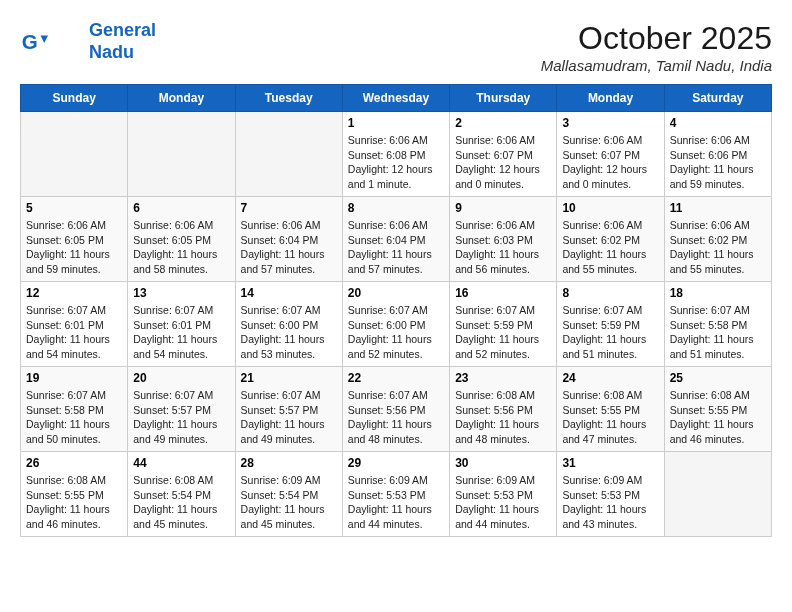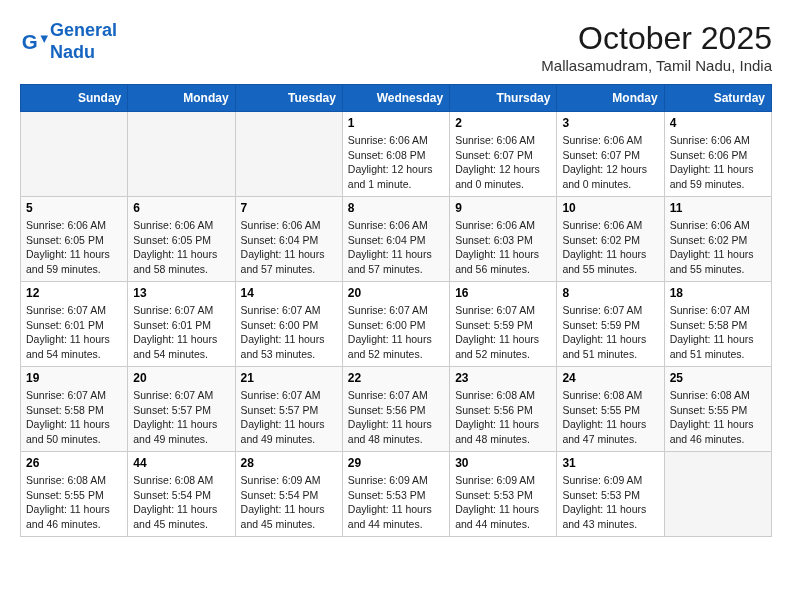--- a/index.html
+++ b/index.html
@@ -21,47 +21,49 @@
       align-items: center;
     }
     .logo-text {
       font-size: 18px;
       font-weight: bold;
       color: #1a1a1a;
       line-height: 1.2;
     }
     .logo-text span {
       color: #1565c0;
+      margin-left: 39px;
     }
     .logo-icon {
       width: 28px;
       height: 28px;
       margin-right: 2px;
     }
     .title-block {
       text-align: right;
     }
     .month-title {
       font-size: 32px;
       font-weight: normal;
       color: #1a1a1a;
     }
     .location {
       font-size: 15px;
       color: #333;
+      font-style: italic;
     }
     .calendar {
       width: 100%;
       border-collapse: collapse;
       font-size: 11px;
     }
     .calendar th {
       background-color: #1565c0;
       color: #fff;
-      text-align: right;
+      text-align: center;
       padding: 6px 6px;
       font-size: 12px;
       border: 1px solid #1155aa;
     }
     .calendar td {
       border: 1px solid #ccc;
       vertical-align: top;
       padding: 4px 5px;
       width: calc(100% / 7);
       min-height: 80px;

